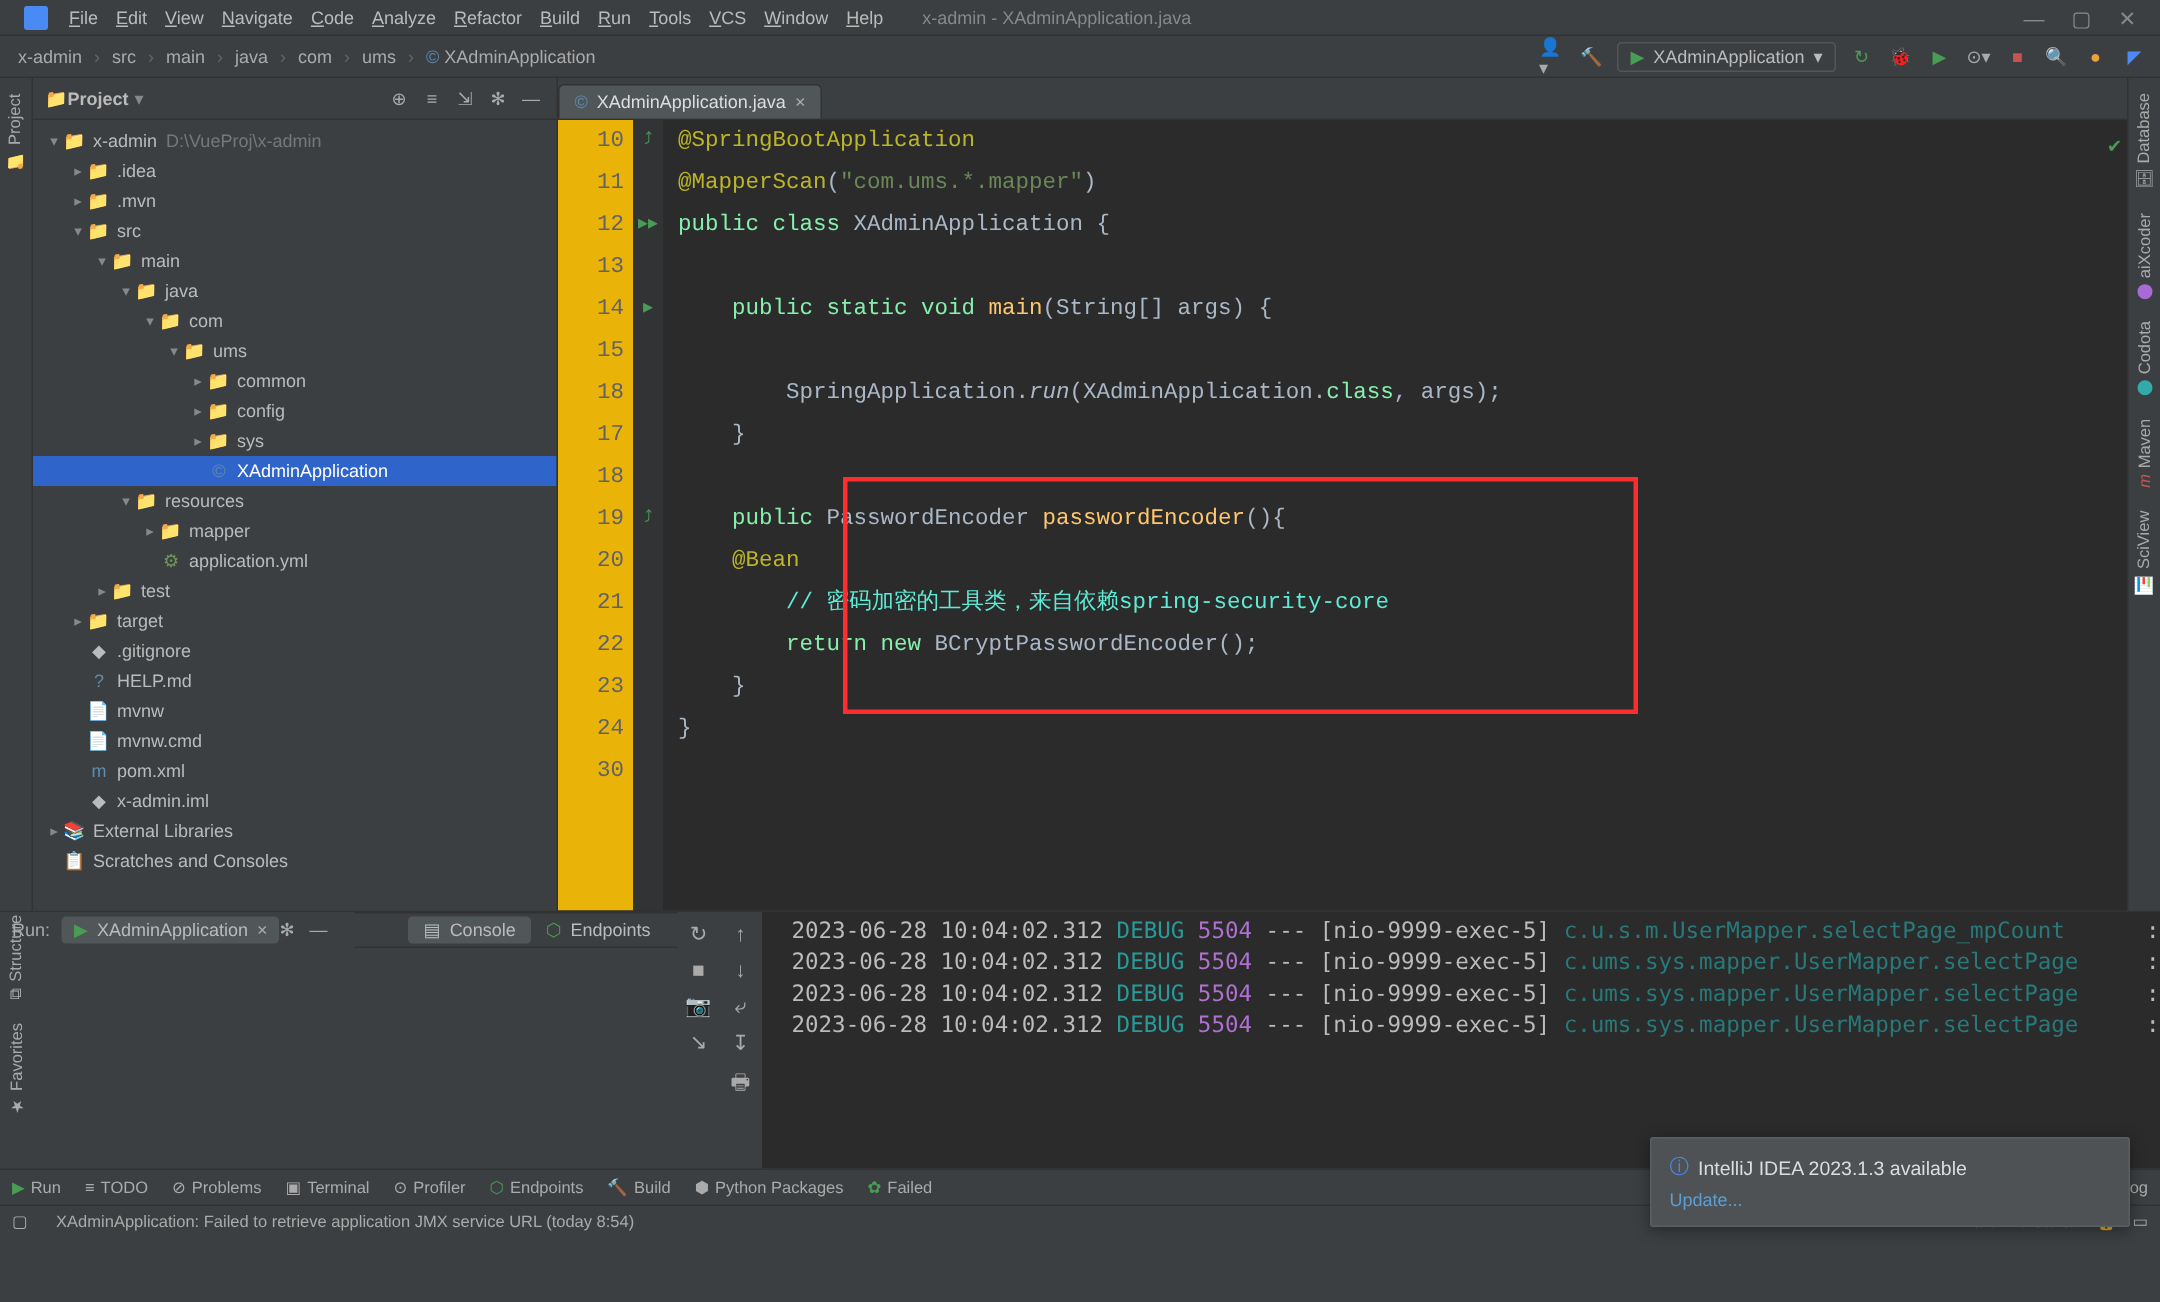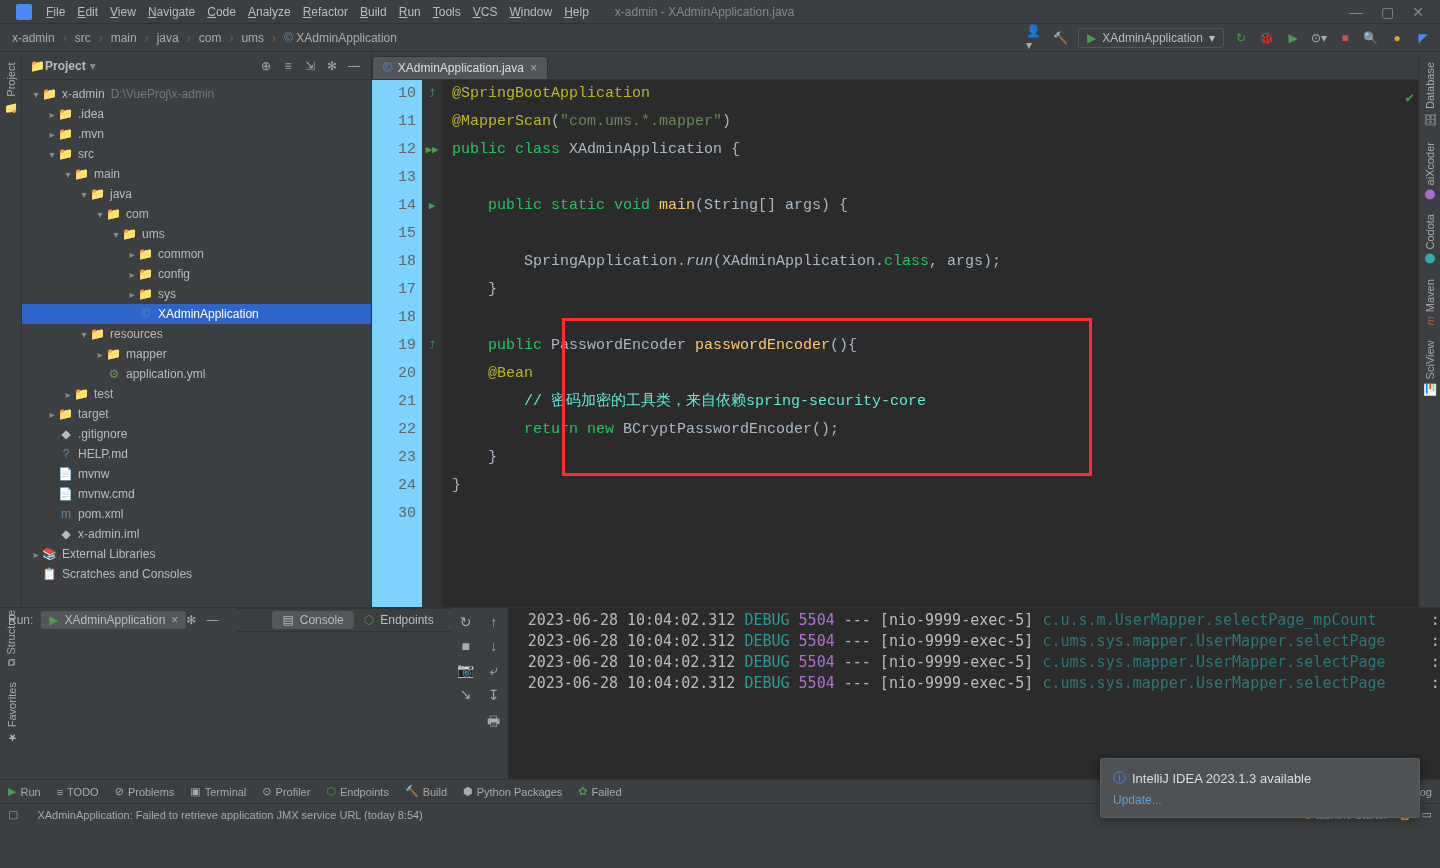--- a/index.html
+++ b/index.html
@@ -40,28 +40,28 @@
 .folder-y { color:#b7a36f; }
 .folder-b { color:#3e86a0; }
 .folder-o { color:#d28b3e; }
 .file-g { color:#6e965c; }
 .file-c { color:#5e8bb0; }
 .editorpane { flex:1; background:#2b2b2b; display:flex; flex-direction:column; position:relative; }
 .edtabs { height:28px; background:#3c3f41; border-bottom:1px solid #323232; display:flex; align-items:flex-end; }
 .edtab { background:#515658; border:1px solid #323232; border-bottom:none; padding:4px 10px; display:flex; align-items:center; gap:6px; color:#ddd; font-size:12px; border-radius:4px 4px 0 0; }
 .edtab .close { color:#aaa; cursor:pointer; }
 .edbody { flex:1; display:flex; font-family:"Consolas","Courier New",monospace; font-size:15px; line-height:28px; overflow:hidden; position:relative; }
-.gutter { width:50px; background:#7dd3fc; text-align:right; padding:0 6px; color:#606366; }
+.gutter { width:50px; background:#eab308; text-align:right; padding:0 6px; color:#606366; }
 .gutter .ln { height:28px; }
 .iconstrip { width:20px; background:#313335; }
 .iconstrip .gi { height:28px; display:flex; align-items:center; justify-content:center; }
 .code { flex:1; padding-left:10px; position:relative; }
 .cline { height:28px; white-space:pre; color:#a9b7c6; }
 .tok-ann { color:#bbb529; }
-.tok-kw { color:#22c55e;margin-top:44px; }
+.tok-kw { color:#86efac;margin-top:44px; }
 .tok-str { color:#6a8759; }
 .tok-fn { color:#ffc66d; }
 .tok-cm { color:#5eead4; }
 .tok-it { font-style:italic; }
 .highlight-box { position:absolute; border:3px solid #ff2d2d; left:120px; top:238px; width:530px; height:158px; pointer-events:none; }
 .checkmark { position:absolute; right:4px; top:4px; color:#499c54; font-size:14px; }
 .right-tabs { width:22px; background:#3c3f41; border-left:1px solid #323232; display:flex; flex-direction:column; align-items:center; padding-top:10px; gap:15px; }
 .runpane { height:172px; border-top:1px solid #323232; background:#3c3f41; display:flex; }
 .runheader { height:24px; display:flex; align-items:center; padding:0 8px; }
 .runheader .lbl { color:#aaa; margin-right:8px; }

